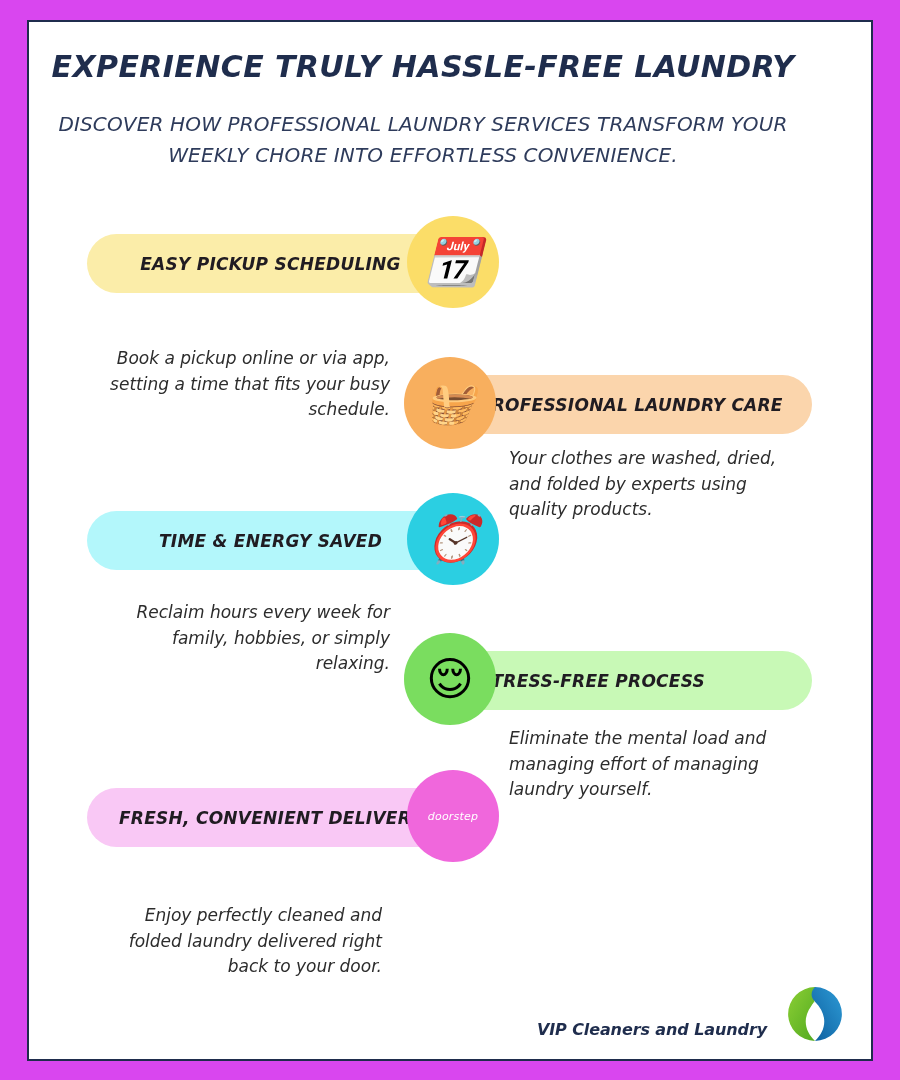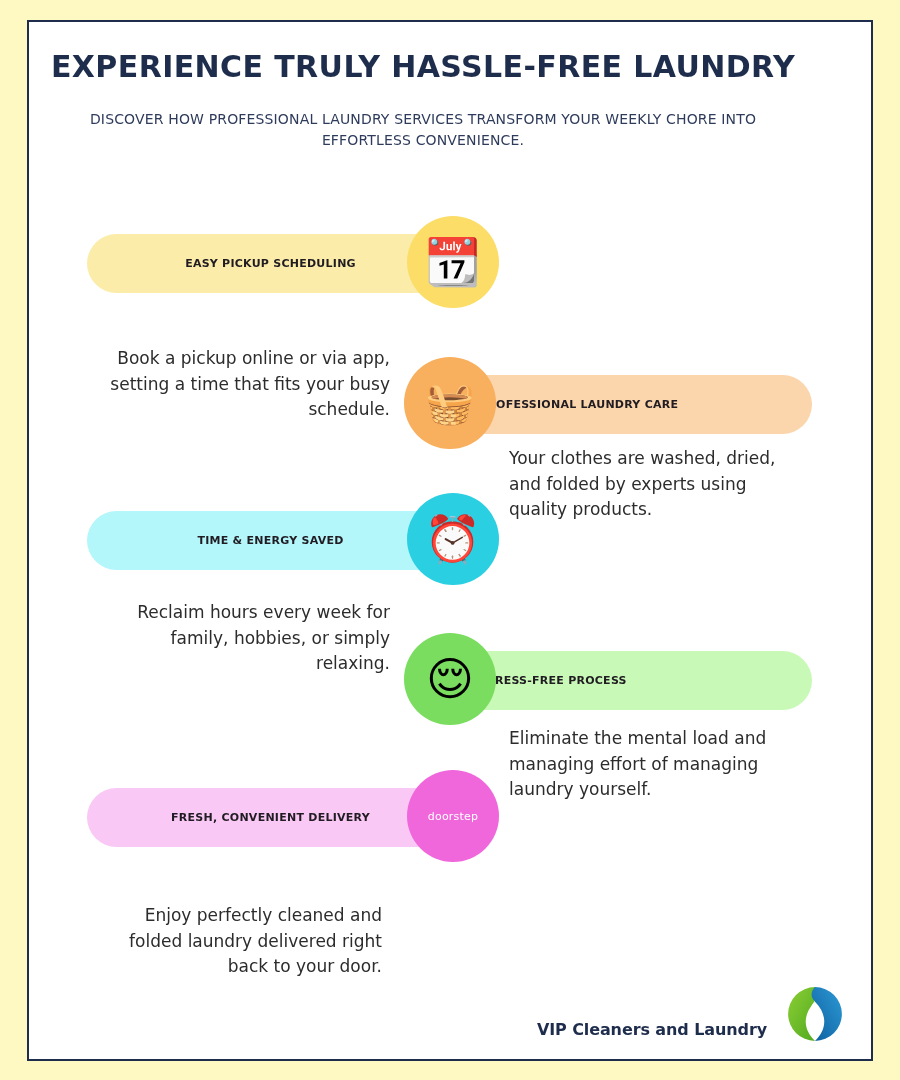--- a/index.html
+++ b/index.html
@@ -5,21 +5,22 @@
   * { box-sizing: border-box; margin: 0; padding: 0; }
   html, body {
     width: 900px; height: 1080px;
     background: #ffffff;
     font-family: "DejaVu Sans", "Liberation Sans", sans-serif;
     overflow: hidden;
   }
   #poster {
     position: relative;
     width: 900px; height: 1080px;
-    background: #fef9c3;
+    background: #d946ef;
+    font-style: italic;
   }
   .frame {
     position: absolute;
     left: 27px; top: 20px;
     width: 846px; height: 1041px;
     border: 2px solid #1f2d4d;
     background: #ffffff;
   }
 
   
@@ -27,39 +28,39 @@
   .title {
     font-size: 30px;
     font-weight: 700;
     letter-spacing: 0.4px;
     color: #1f2d4d;
     line-height: 1.15;
     text-transform: uppercase;
   }
   .subtitle {
     margin-top: 24px;
-    font-size: 14px;
+    font-size: 20px;
     font-weight: 400;
     letter-spacing: 0.15px;
     color: #2e3b5b;
     line-height: 1.55;
     text-transform: uppercase;
   }
 
   
   .step { position: absolute; }
   .pill {
     position: absolute;
     height: 59px;
     border-radius: 30px;
     display: flex;
     align-items: center;
   }
   .pill-label {
-    font-size: 11px;
+    font-size: 17px;
     font-weight: 700;
     color: #201c22;
     letter-spacing: 0.25px;
     white-space: nowrap;
     text-transform: uppercase;
   }
   .circle {
     position: absolute;
     width: 92px; height: 92px;
     border-radius: 50%;

